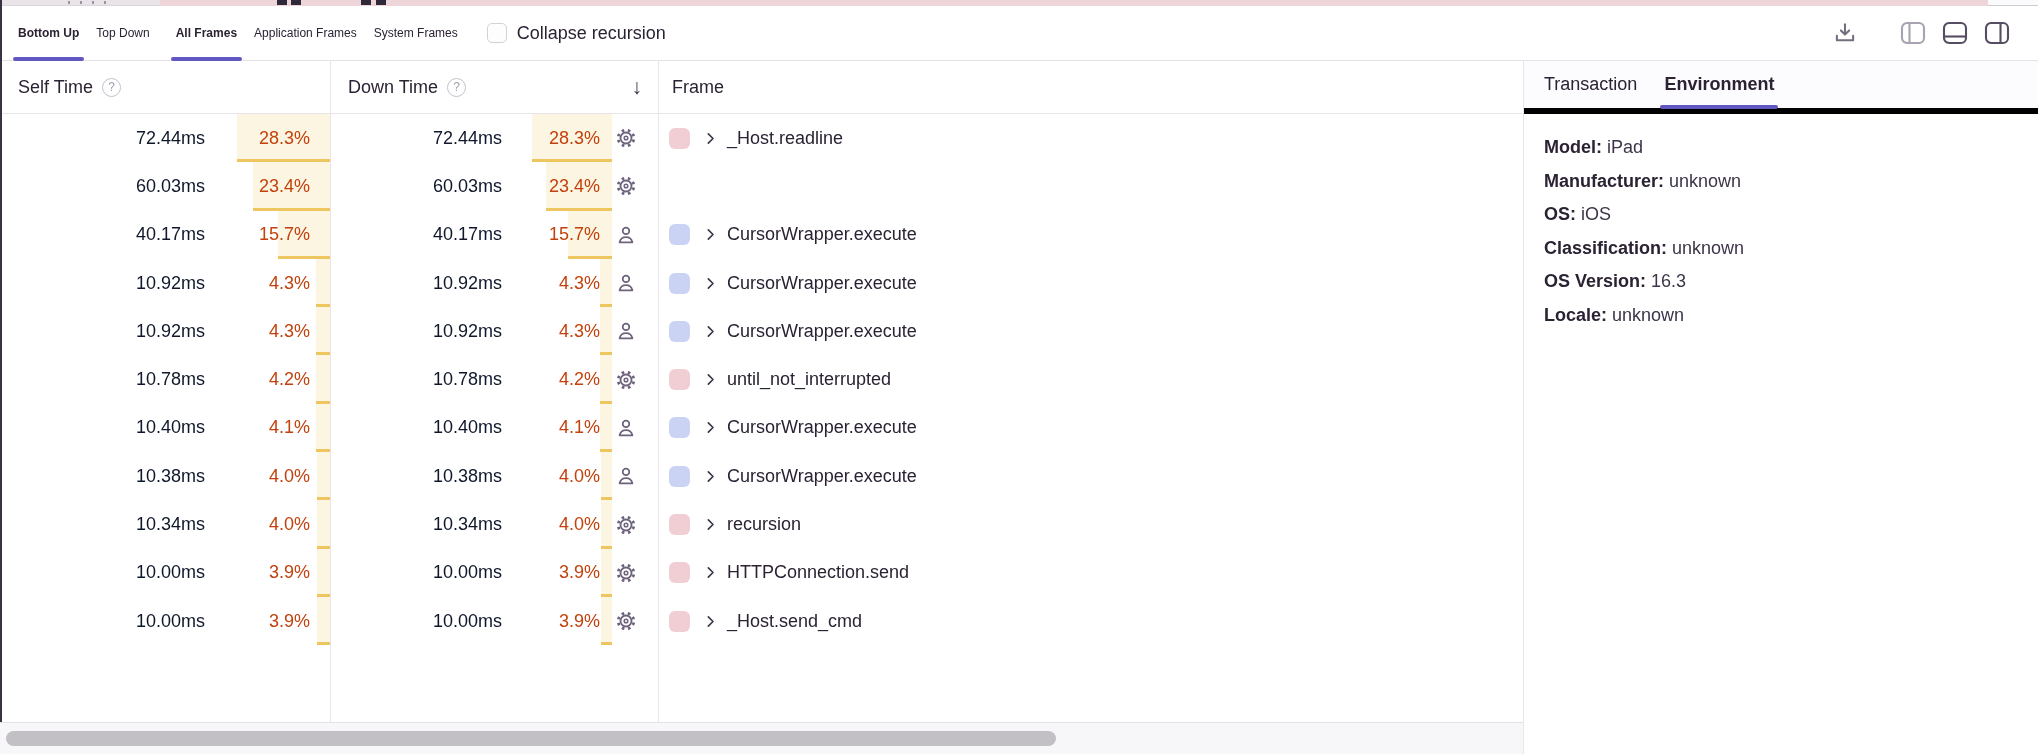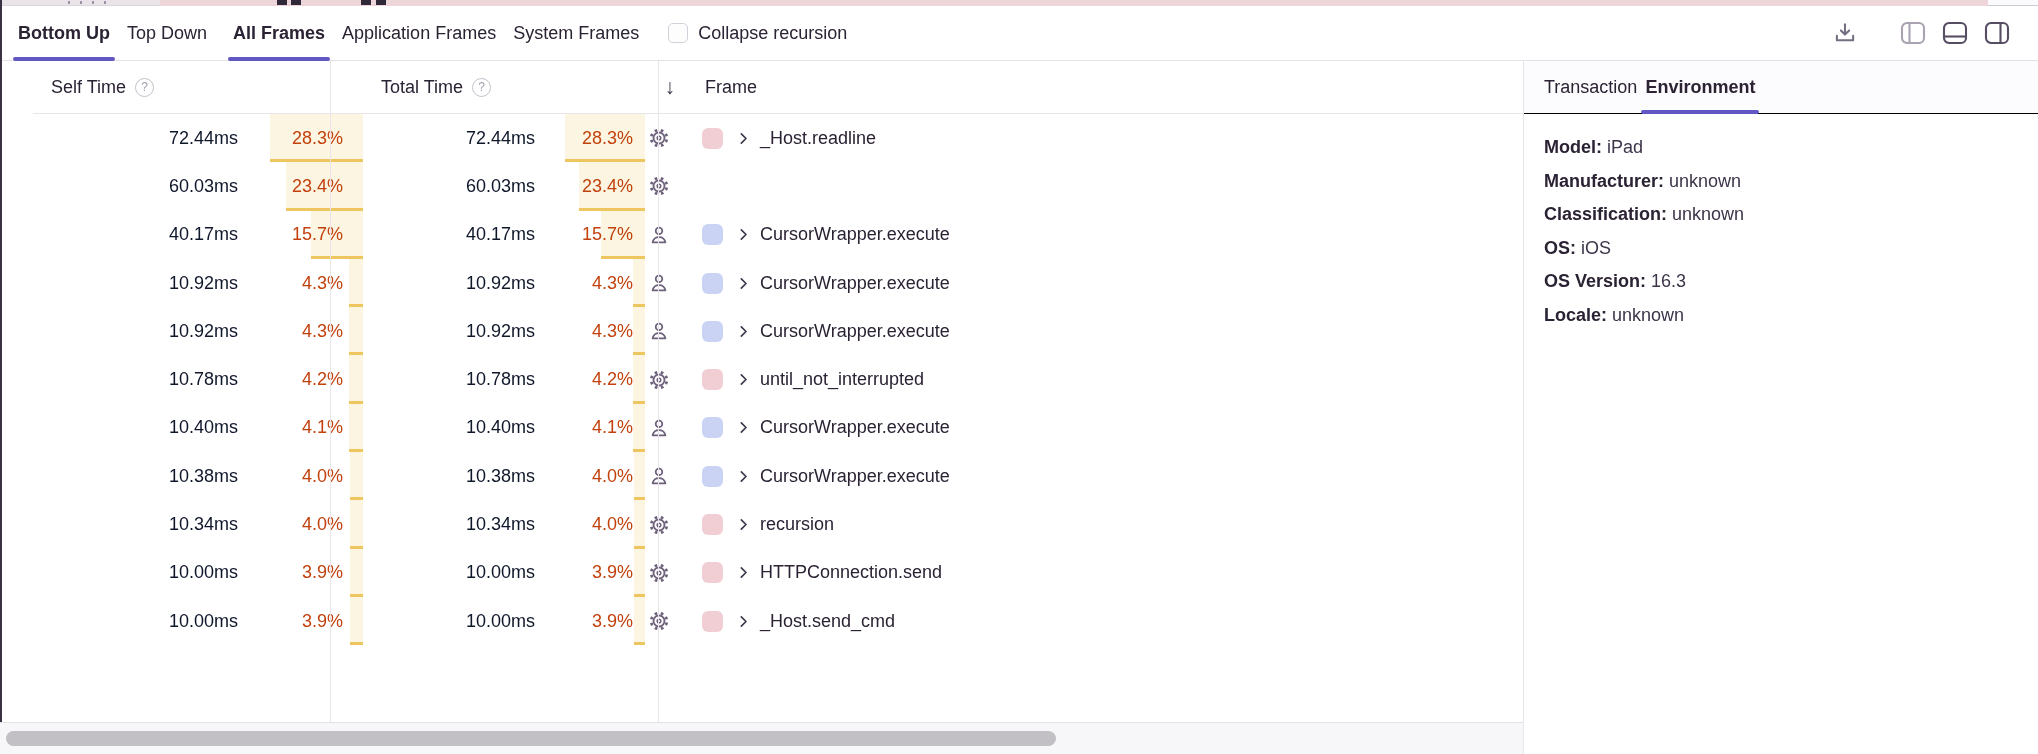--- a/index.html
+++ b/index.html
@@ -13,39 +13,39 @@
 
   
   .minimap { position:relative; height:6px; background:#eed5da; overflow:hidden; }
   .minimap .mm-left  { position:absolute; left:0; top:0; width:160px; height:6px; background:#e8e4e8; border-bottom:1px solid #dcd7de; }
   .minimap .mm-right { position:absolute; left:1988px; right:0; top:0; height:6px; background:#fbfafc; border-bottom:1px solid #cfc9d3; }
   .mm-mark { position:absolute; top:0; height:5px; background:#2e2839; }
   .mm-tick { position:absolute; top:1px; height:3px; width:2px; background:#9b93a5; }
 
   
   .toolbar { position:relative; height:55px; display:flex; align-items:stretch; padding-left:18px; border-bottom:1px solid #e4e1e7; background:#fff; }
-  .tab { position:relative; display:flex; align-items:center; font-size:18px; margin-right:17px; color:#2b2233; cursor:pointer; white-space:nowrap; }
+  .tab { position:relative; display:flex; align-items:center; font-size:12px; margin-right:17px; color:#2b2233; cursor:pointer; white-space:nowrap; }
   .tab.bold { font-weight:bold; }
   .tab.active::after { content:""; position:absolute; left:-5px; right:-5px; bottom:-1px; height:4px; border-radius:2px; background:#6257c2; }
   .tab.gap-left { margin-left:9px; }
   .cb { width:20px; height:20px; border:1.5px solid #d4d0d9; border-radius:5px; background:#fdfdfe; align-self:center; margin:0 10px 0 12px; flex:none; }
   .cb-label { display:flex; align-items:center; font-size:18px; }
   .toolbar-right { margin-left:auto; display:flex; align-items:center; gap:16px; padding-right:28px; }
   .tb-icon { display:flex; align-items:center; justify-content:center; cursor:pointer; }
   .tb-icon svg { display:block; }
   .icon-dl { color:#756e81; margin-right:26px; }
   .icon-lt { color:#a9a2b0; }
   .icon-lb { color:#564d63; }
   .icon-lr { color:#564d63; }
 
   
   .content { display:flex; height:693px; }
 
   
-  .table-pane { position:relative; width:1523px; flex:none; background:#fff;padding-left:33px; }
+  .table-pane { position:relative; width:1523px; flex:none; background:#fff; }
   .sep { position:absolute; top:0; bottom:32px; width:1px; background:#e7e4ea; z-index:5; }
   .sep1 { left:330px; } .sep2 { left:658px; }
 
   .thead { height:53px; display:flex; align-items:center; font-size:18px; color:#2b2233; border-bottom:1px solid #e7e4ea; }
   .th-self { width:330px; padding-left:18px; display:flex; align-items:center; gap:9px; cursor:pointer; }
   .th-total { width:328px; padding-left:18px; display:flex; align-items:center; gap:9px; cursor:pointer; }
   .th-frame { padding-left:14px; cursor:pointer; }
   .help { width:19px; height:19px; border:1.5px solid #c6c1cc; border-radius:50%; color:#a39dad; font-size:12px; display:flex; align-items:center; justify-content:center; flex:none; }
   .sort-arrow { margin-left:auto; padding-right:16px; font-size:21px; color:#3d3449; }
 
@@ -66,21 +66,21 @@
   .sq.system { background:#f1ced4; }
   .sq.application { background:#cbd3f4; }
   .chev { display:flex; align-items:center; margin:0 9px 0 13px; color:#3d3449; flex:none; }
   .frame-name { color:#2b2233; white-space:nowrap; }
 
   .tfoot { position:absolute; left:0; right:0; bottom:0; height:32px; background:#f7f6f8; border-top:1px solid #e5e2e7; z-index:6; }
   .thumb { position:absolute; left:6px; top:8px; width:1050px; height:15px; border-radius:8px; background:#c2c0c5; cursor:pointer; }
 
   
   .right-panel { flex:1; border-left:1px solid #e7e4ea; display:flex; flex-direction:column; background:#fff; }
-  .panel-tabs { height:53px; flex:none; display:flex; align-items:stretch; gap:8px; padding-left:20px; font-size:18px; border-bottom:1px solid #000000; background:#fcfbfd; }
+  .panel-tabs { height:53px; flex:none; display:flex; align-items:stretch; gap:27px; padding-left:20px; font-size:18px; border-bottom:6px solid #000000; background:#fcfbfd; }
   .ptab { position:relative; display:flex; align-items:center; cursor:pointer; color:#2b2233; }
   .ptab.active { font-weight:bold; }
   .ptab.active::after { content:""; position:absolute; left:-4px; right:-4px; bottom:-1px; height:4px; border-radius:2px; background:#6257c2; }
   .panel-body { padding:17px 20px; font-size:18px; line-height:33.5px; color:#3d3449; }
   .env-line b { color:#2b2233; }
 </style>
 </head>
 <body>
 
 <div class="app">
@@ -142,21 +142,21 @@
     <div class="table-pane">
       <div class="sep sep1"></div>
       <div class="sep sep2"></div>
 
       <div class="thead">
         <div class="th-self">
           <span>Self Time</span>
           <span class="help">?</span>
         </div>
         <div class="th-total">
-          <span>Total Time</span>
+          <span>Down Time</span>
           <span class="help">?</span>
           <span class="sort-arrow">↓</span>
         </div>
         <div class="th-frame">Frame</div>
       </div>
 
       <div class="rows">
   <div class="row">
     <div class="cell-self">
       <div class="bar-wrap">
@@ -546,20 +546,20 @@
     </div>
 
     <div class="right-panel">
       <div class="panel-tabs">
         <div class="ptab">Transaction</div>
         <div class="ptab active">Environment</div>
       </div>
       <div class="panel-body">
         <div class="env-line"><b>Model:</b> <span>iPad</span></div>
         <div class="env-line"><b>Manufacturer:</b> <span>unknown</span></div>
+        <div class="env-line"><b>OS:</b> <span>iOS</span></div>
         <div class="env-line"><b>Classification:</b> <span>unknown</span></div>
-        <div class="env-line"><b>OS:</b> <span>iOS</span></div>
         <div class="env-line"><b>OS Version:</b> <span>16.3</span></div>
         <div class="env-line"><b>Locale:</b> <span>unknown</span></div>
       </div>
     </div>
   </div>
 </div>
 
 </body></html>

